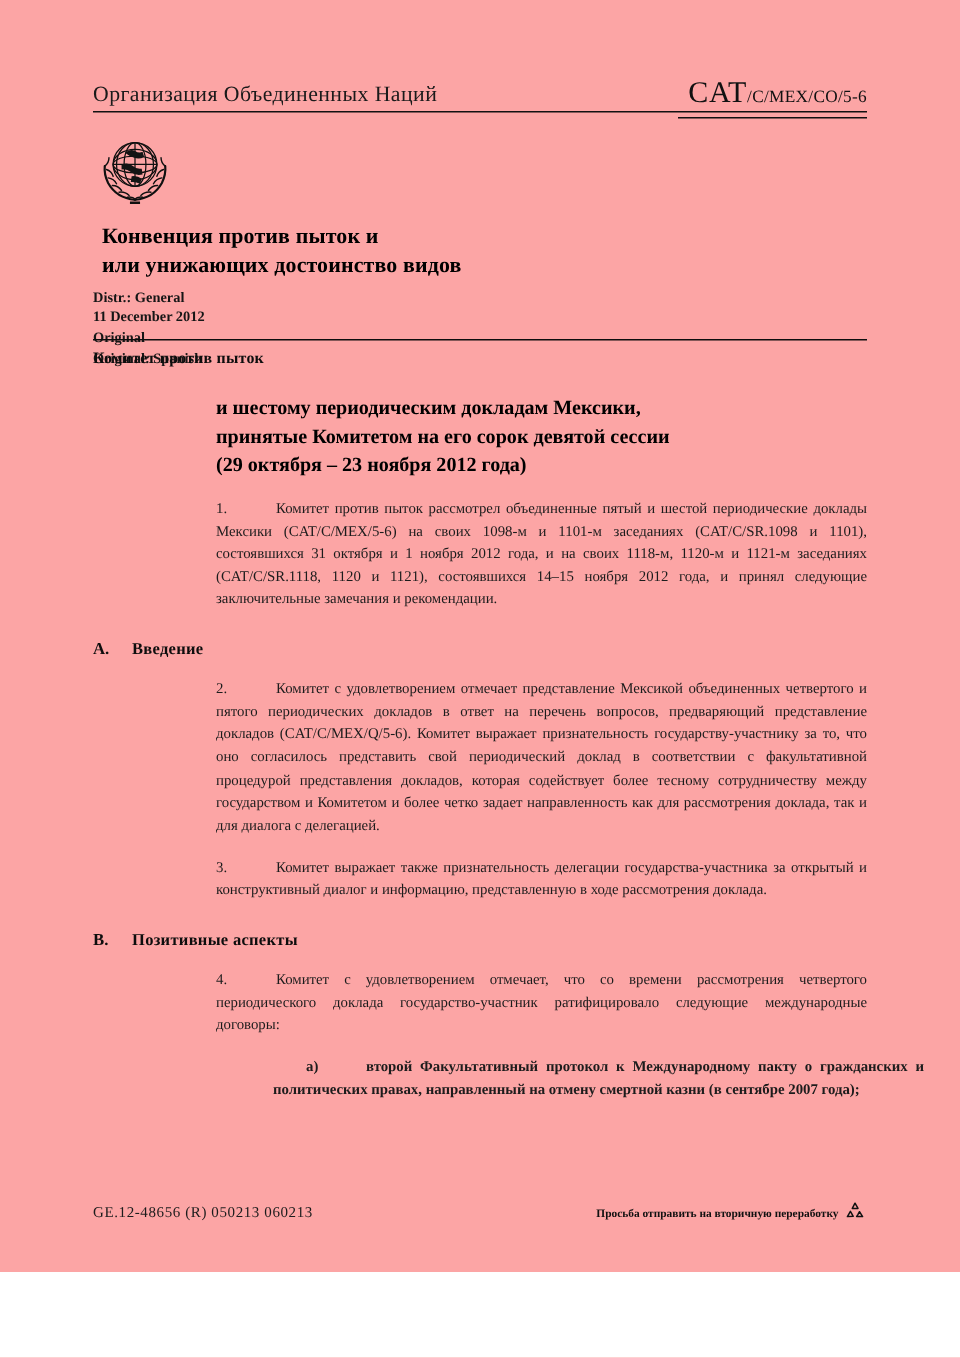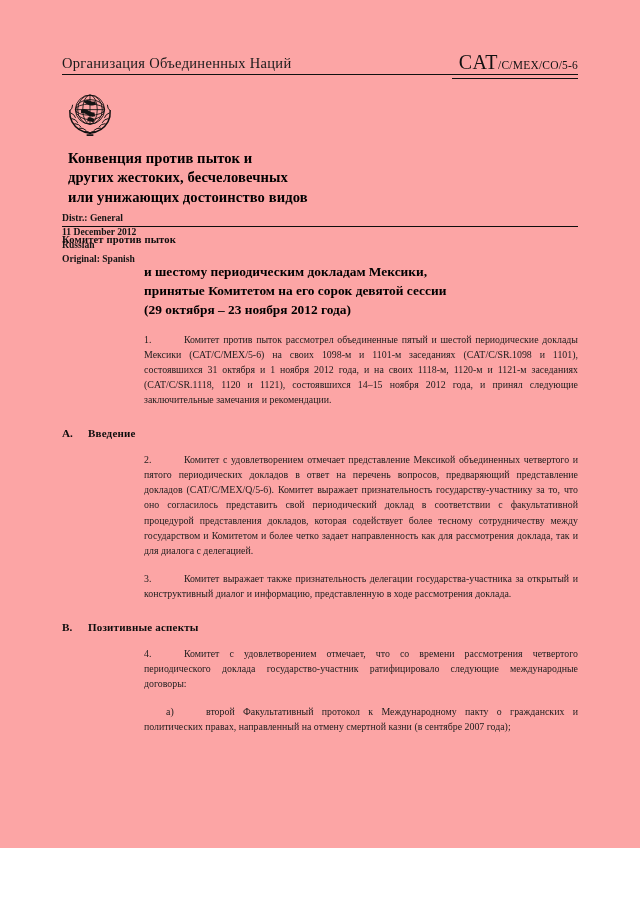--- a/index.html
+++ b/index.html
@@ -167,21 +167,22 @@
     text-align: justify;
     text-justify: inter-word;
     color: #1c1c1c;
     text-indent: 0;
   }
   .para .pnum {
     display: inline-block;
     width: 40px;
   }
   .para.sub {
-    margin-left: 82px;
+    margin-left: 120px;
+    font-weight: bold;
   }
   .para.sub .pnum {
     display: inline-block;
     width: 62px;
     text-indent: 22px;
   }
 
   
   .footer {
     position: absolute;
@@ -255,28 +256,27 @@
             <path d="M59 83 q-6 -1 -10 3"></path>
             <path d="M14 46 q5 -4 5 -10"></path>
               <path d="M86 46 q-5 -4 -5 -10"></path>
           </g>
           <path d="M44 88 h12 v3 h-12 z" fill="#101010"></path>
         </svg>
       </div>
 
       <div class="conv-title">
         <div>Конвенция против пыток и</div>
-        <div>других жестоких, бесчеловечных</div>
         <div>или унижающих достоинство видов</div>
       </div>
 
       <div class="distr">
         <div>Distr.: General</div>
         <div>11 December 2012</div>
-        <div>Russian</div>
+        <div>Original</div>
         <div>Original: Spanish</div>
       </div>
     </div>
   </div>
   <div class="rule-right"></div>
 
   <div class="rule-thick"></div>
   <div class="committee">Комитет против пыток</div>
 
   <div class="content">
@@ -311,14 +311,29 @@
 
     <p class="para">
       <span class="pnum">4.</span><span>Комитет с удовлетворением отмечает, что со времени рассмотрения четвертого периодического доклада государство-участник ратифицировало следующие международные договоры:</span>
     </p>
 
     <p class="para sub">
       <span class="pnum">a)</span><span>второй Факультативный протокол к Международному пакту о гражданских и политических правах, направленный на отмену смертной казни (в сентябре 2007 года);</span>
     </p>
   </div>
 
+  <div class="footer">
+    <div class="footer-left">GE.12-48656  (R)  050213  060213</div>
+    <div class="footer-right">
+      <span>Просьба отправить на вторичную переработку</span>
+      <span>
+        <svg class="recycle" width="16" height="16" viewBox="0 0 24 24" aria-hidden="true">
+          <g fill="none" stroke="#111" stroke-width="1.5" stroke-linejoin="round">
+            <path d="M12 3.2 L15 8.4 L12.4 8.4 L9.3 8.4 Z"></path>
+            <path d="M4.4 16.6 L7.4 11.4 L8.7 13.6 L10.2 16.3 Z"></path>
+            <path d="M19.6 16.6 L13.6 16.6 L15 14.3 L16.5 11.7 Z"></path>
+          </g>
+        </svg>
+      </span>
+    </div>
+  </div>
 
 </div>
 
 </body></html>

